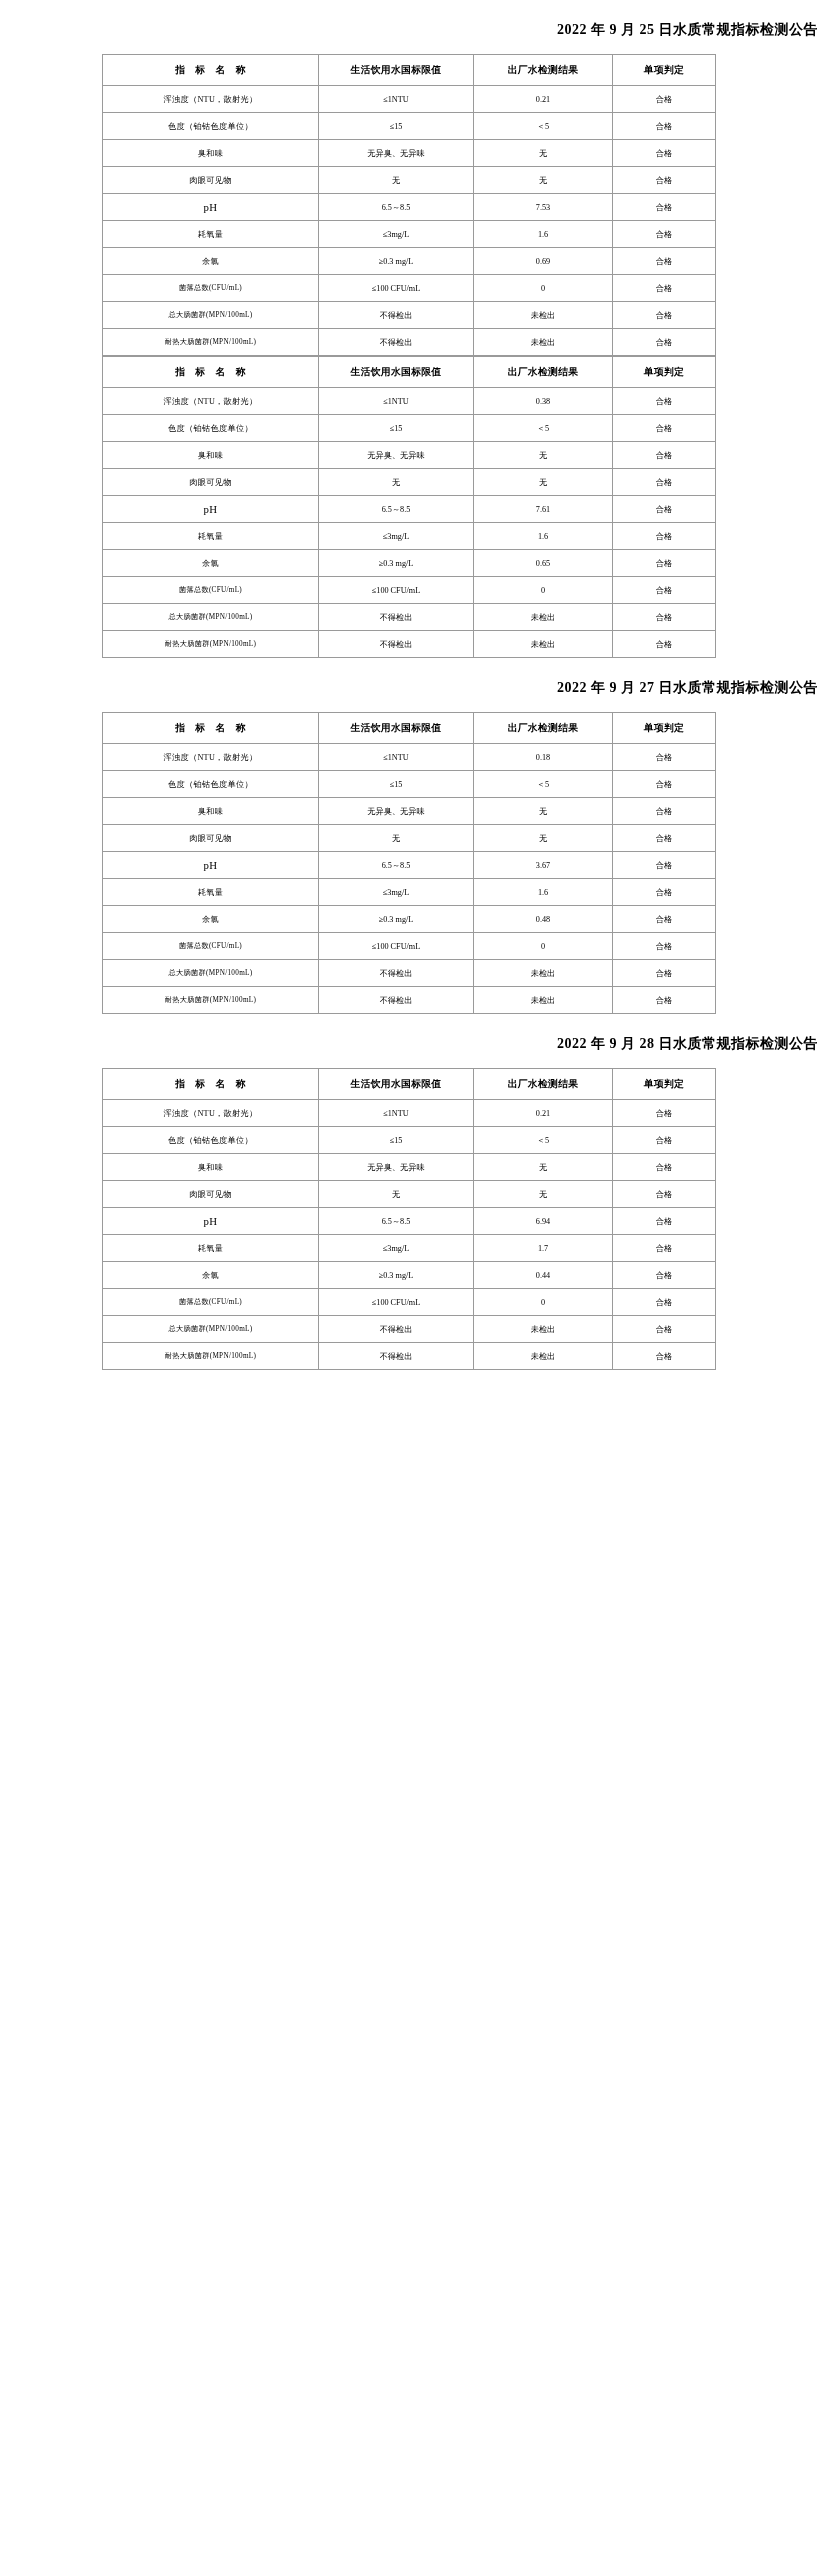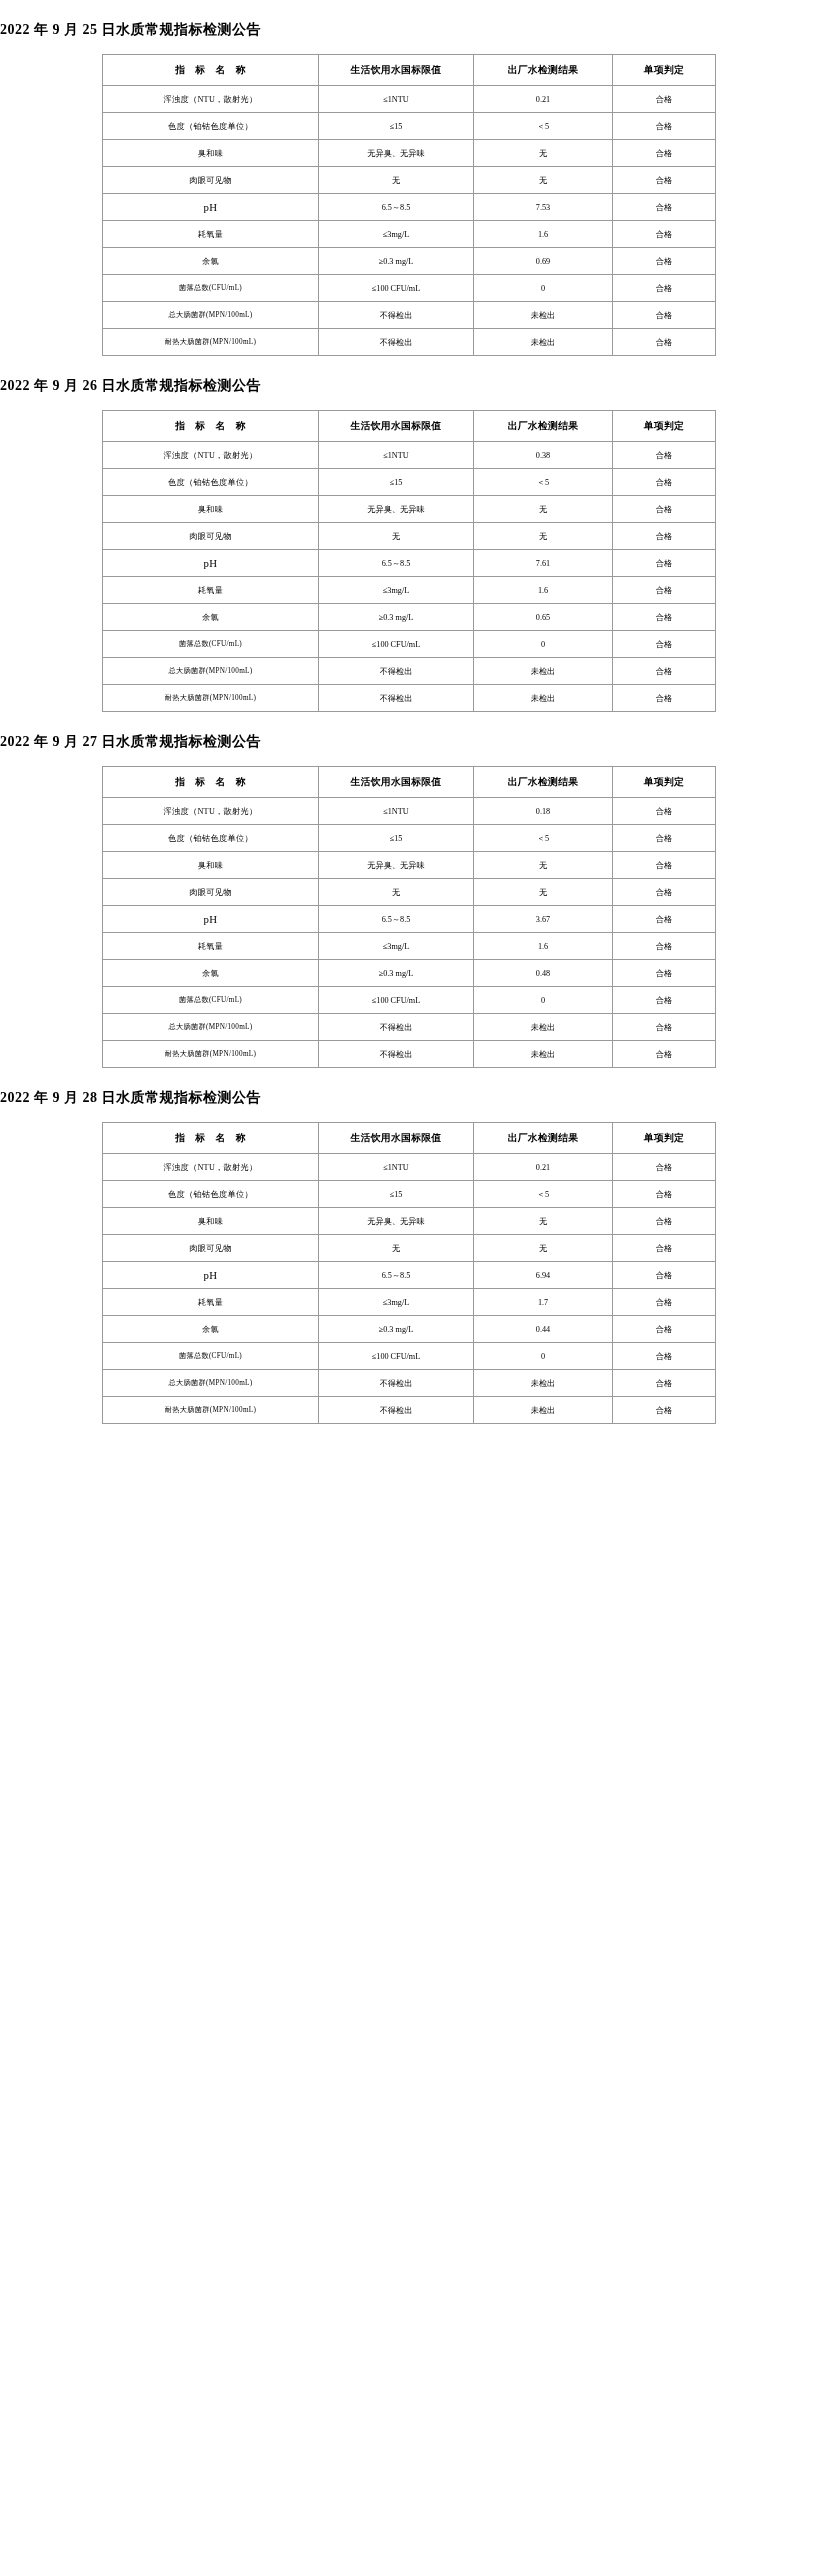--- a/index.html
+++ b/index.html
@@ -15,21 +15,21 @@
   .page {
     width: 818px;
     box-sizing: border-box;
     padding: 0;
   }
   .section {
     width: 818px;
     box-sizing: border-box;
   }
   .section-title {
-    text-align: left;
+    text-align: right;
     font-weight: bold;
     font-size: 14px;
     letter-spacing: 0.5px;
     padding-top: 20.6px;
     padding-bottom: 15.5px;
     font-family: "Liberation Serif", "DejaVu Serif", serif;
   }
   table.report {
     border-collapse: collapse;
     margin: 0 auto;
@@ -156,21 +156,20 @@
             <tr>
               <td class="name small">耐热大肠菌群(MPN/100mL)</td>
               <td class="limit">不得检出</td>
               <td class="result">未检出</td>
               <td class="verdict">合格</td>
             </tr>
           </tbody>
         </table>
       </div>
       <div class="section">
-        <div class="section-title">2022 年 9 月 26 日水质常规指标检测公告</div>
         <table class="report">
           <colgroup>
             <col class="c1">
             <col class="c2">
             <col class="c3">
             <col class="c4">
           </colgroup>
           <thead>
             <tr>
               <th>指　标　名　称</th>

